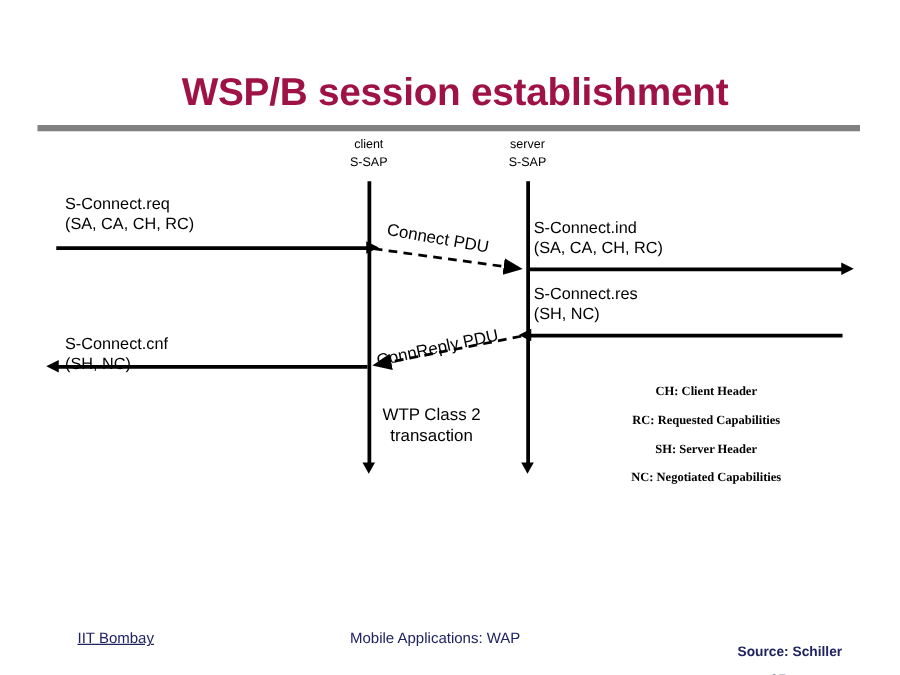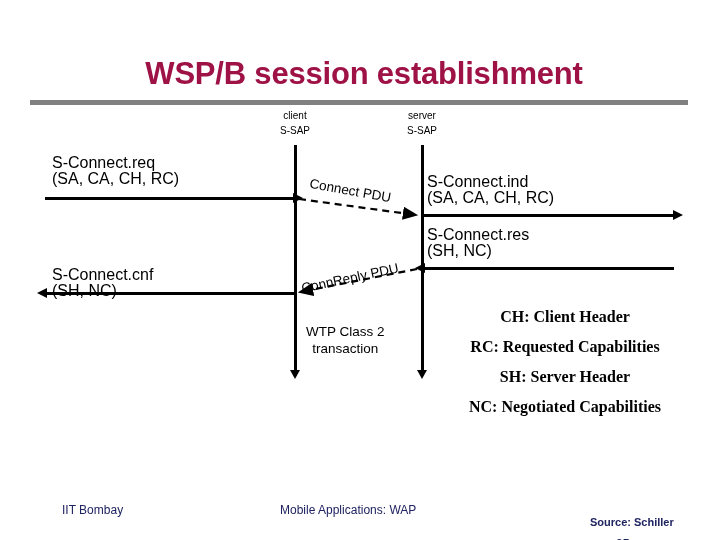--- a/index.html
+++ b/index.html
@@ -101,21 +101,21 @@
   }
 
   #arrow-sconnect-req { left: 45px; top: 197px; width: 249px; }
   #arrow-sconnect-cnf { left: 46px; top: 292px; width: 248px; }
   #arrow-sconnect-ind { left: 424px; top: 214px; width: 250px; }
   #arrow-sconnect-res { left: 424px; top: 267px; width: 250px; }
 
   
   .prim-label {
     position: absolute;
-    font-size: 16px;
+    font-size: 13px;
     line-height: 16px;
     white-space: nowrap;
   }
   #label-sconnect-req { left: 52px; top: 155px; }
   #label-sconnect-cnf { left: 52px; top: 267px; }
   #label-sconnect-ind { left: 427px; top: 174px; }
   #label-sconnect-res { left: 427px; top: 227px; }
 
   
   #pdu-layer {
@@ -154,36 +154,36 @@
   }
 
   
   #legend {
     position: absolute;
     left: 440px;
     top: 308px;
     width: 250px;
     font-family: "Liberation Serif", serif;
     font-weight: bold;
-    font-size: 16px;
+    font-size: 10px;
   }
   #legend .legend-line {
     text-align: center;
     margin-bottom: 12px;
     white-space: nowrap;
   }
 
   
   .footer-text {
     position: absolute;
     font-size: 12px;
     color: #1F2360;
     white-space: nowrap;
   }
-  #footer-left { left: 62px; top: 503px; }
+  #footer-left { left: 62px; top: 503px; text-decoration: underline; }
   #footer-center { left: 280px; top: 503px; }
   #footer-page { left: 616px; top: 524px; font-weight: bold; margin-top: 13px; }
   #footer-source { left: 590px; top: 516px; font-weight: bold; font-size: 11px; }
 </style>
 </head>
 <body>
 
 <div class="slide">
 
   <div id="slide-title">WSP/B session establishment</div>

